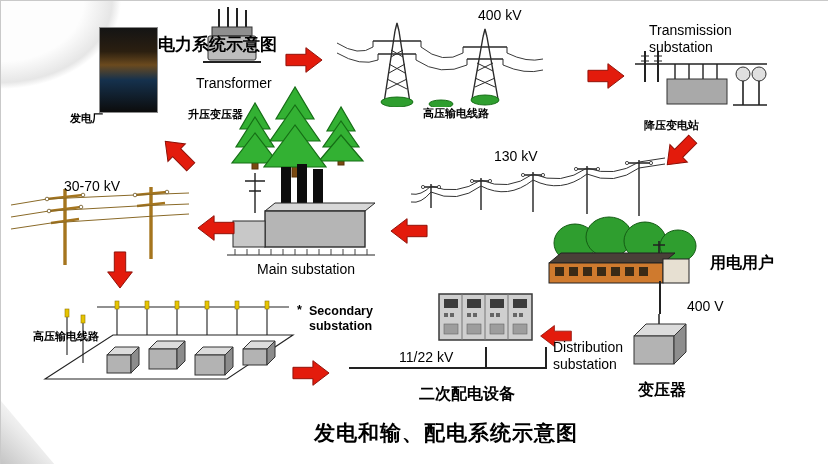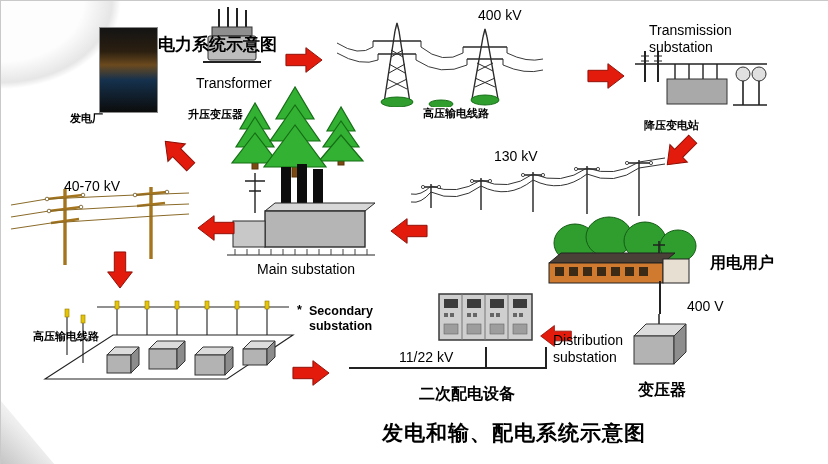--- a/index.html
+++ b/index.html
@@ -7,21 +7,21 @@
     position:relative;width:828px;height:464px;background:#fff;
     border:1px solid #c9c9c9;overflow:hidden;
     font-family:"Liberation Sans","DejaVu Sans",sans-serif;color:#000;
   }
   .lbl{position:absolute;white-space:pre-line;z-index:6;line-height:1.2;}
   .en{font-size:14px;}
   .en-b{font-size:12.5px;font-weight:bold;}
   .zh{font-weight:bold;font-size:11px;}
   .zh-lg{font-weight:bold;font-size:16px;}
   .title-top{font-weight:bold;font-size:17px;}
-  .title-bottom{font-weight:bold;font-size:21px;text-align:right;letter-spacing:1px;}
+  .title-bottom{font-weight:bold;font-size:21px;text-align:center;letter-spacing:1px;}
   svg.g{position:absolute;z-index:2;}
   svg.arrow{position:absolute;z-index:5;}
   svg.arrow polygon{fill:var(--arrow-red,#e31b0c);stroke:#8c0f06;stroke-width:1;}
   .line{position:absolute;background:#222;z-index:3;}
   .logo{position:absolute;left:12px;top:5px;z-index:7;font-style:italic;font-weight:bold;color:var(--logo-blue,#0a5fd0);}
   .logo-hm{font-size:36px;line-height:0.95;letter-spacing:2px;}
   .logo-power{font-size:19px;letter-spacing:1px;}
   .curl-tl{position:absolute;left:0;top:0;width:140px;height:100px;z-index:0;
     background:radial-gradient(150px 110px at 0 0,#fdfdfd 55%,#e6e6e6 74%,#ffffff 80%);}
   .curl-bl{position:absolute;left:0;bottom:0;width:54px;height:64px;z-index:7;
@@ -175,21 +175,21 @@
   <div class="lbl en" style="left:256px;top:260px">Main substation</div>
 
   <svg class="arrow" style="left:158px;top:138px;transform:rotate(-135deg)" width="38" height="30" viewBox="0 0 40 30">
       <polygon points="1,9 22,9 22,2 39,15 22,28 22,21 1,21"></polygon>
     </svg>
 
   <svg class="arrow" style="left:196px;top:212px;transform:rotate(180deg)" width="38" height="30" viewBox="0 0 40 30">
       <polygon points="1,9 22,9 22,2 39,15 22,28 22,21 1,21"></polygon>
     </svg>
 
-  <div class="lbl en" style="left:63px;top:177px">40-70 kV</div>
+  <div class="lbl en" style="left:63px;top:177px">30-70 kV</div>
   <svg class="g" style="left:10px;top:182px" width="178" height="84" viewBox="0 0 178 84">
     <g stroke="#a5751e" stroke-width="3.4" fill="none">
         <path d="M54,82 V6"></path>
         <path d="M140,76 V4"></path>
       </g>
     <g stroke="#a5751e" stroke-width="2.4" fill="none">
       <path d="M36,16 L72,12 M38,28 L70,24 M40,40 L68,36"></path>
       <path d="M124,12 L156,9 M126,23 L154,20"></path>
     </g>
     <g stroke="#8a6a28" stroke-width="1" fill="none">
@@ -280,21 +280,21 @@
   </svg>
   <div class="line" style="left:484px;top:346px;width:2px;height:20px"></div>
   <div class="lbl en" style="left:398px;top:348px">11/22 kV</div>
   <div class="line" style="left:348px;top:366px;width:198px;height:2px"></div>
   <div class="line" style="left:544px;top:346px;width:2px;height:20px"></div>
   <div class="lbl zh-lg" style="left:418px;top:383px">二次配电设备</div>
 
   <svg class="arrow" style="left:536px;top:320px;transform:rotate(180deg) scale(0.85)" width="38" height="30" viewBox="0 0 40 30">
       <polygon points="1,9 22,9 22,2 39,15 22,28 22,21 1,21"></polygon>
     </svg>
-  <div class="lbl en" style="left:552px;top:331px">Distribution
+  <div class="lbl en" style="left:552px;top:338px">Distribution
 substation</div>
 
   <svg class="g" style="left:625px;top:311px" width="64" height="58" viewBox="0 0 64 58">
     <path d="M33,12 V2" stroke="#222" stroke-width="1.5"></path>
     <polygon points="8,24 20,12 60,12 48,24" fill="#dcdcdc" stroke="#333"></polygon>
     <rect x="8" y="24" width="40" height="28" fill="#b3b3b3" stroke="#333"></rect>
     <polygon points="48,24 60,12 60,40 48,52" fill="#8e8e8e" stroke="#333"></polygon>
   </svg>
   <div class="lbl zh-lg" style="left:637px;top:379px">变压器</div>
   <div class="lbl en" style="left:686px;top:297px">400 V</div>

